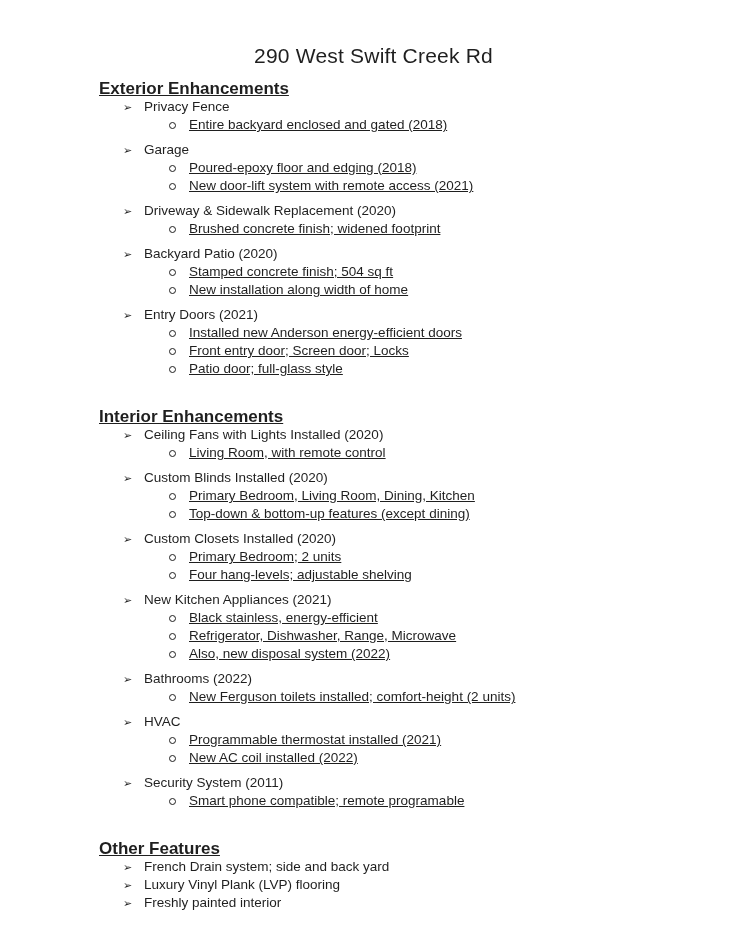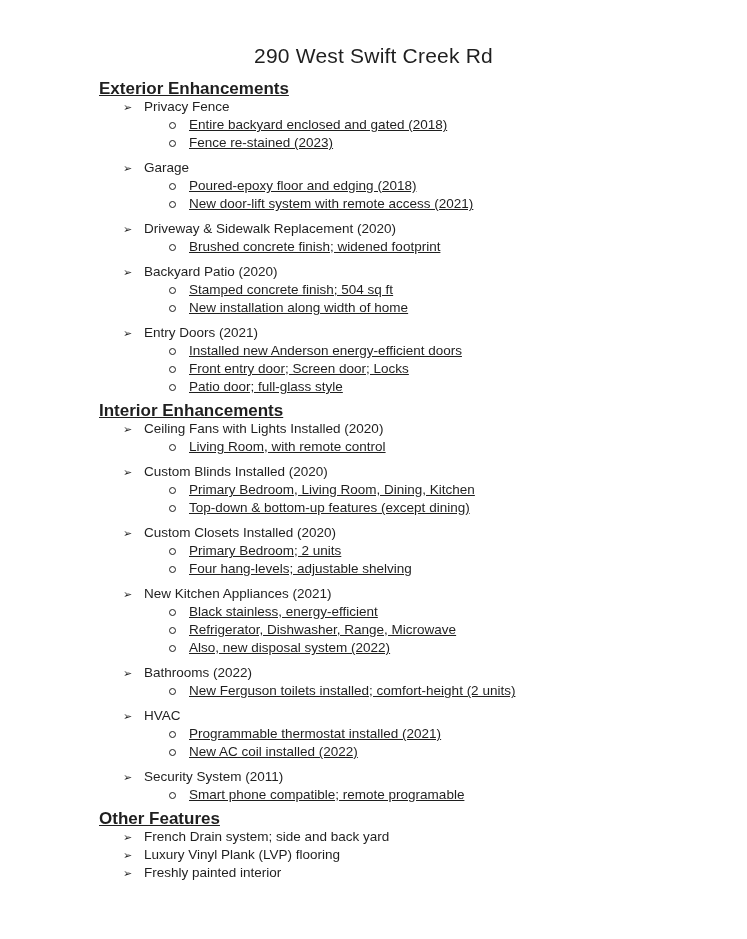--- a/index.html
+++ b/index.html
@@ -24,21 +24,21 @@
     line-height: 20px;
     letter-spacing: 0.2px;
   }
   .content {
     margin-left: 99px;
     margin-right: 40px;
     margin-top: 14px;
     font-size: 13.5px;
   }
   .section { margin-top: 0; }
-  .section + .section { margin-top: 6px; }
+  .section + .section { margin-top: 30px; }
   .section-heading {
     font-weight: bold;
     text-decoration: underline;
     font-size: 17px;
     line-height: 18px;
   }
   .group { margin-top: 0; }
   .group.spaced { margin-top: 7px; }
   .row {
     display: flex;
@@ -85,26 +85,20 @@
           <div class="row l1">
             <span class="bullet-arrow">➢</span>
             <span class="txt">Privacy Fence</span>
           </div>
           <div class="row l2">
             <span class="bullet-circle-wrap">
               <span class="bullet-circle"></span>
             </span>
             <span class="txt">Entire backyard enclosed and gated (2018)</span>
           </div>
-          <div class="row l2">
-            <span class="bullet-circle-wrap">
-              <span class="bullet-circle"></span>
-            </span>
-            <span class="txt">Fence re-stained (2023)</span>
-          </div>
         </div>
         <div class="group spaced">
           <div class="row l1">
             <span class="bullet-arrow">➢</span>
             <span class="txt">Garage</span>
           </div>
           <div class="row l2">
             <span class="bullet-circle-wrap">
               <span class="bullet-circle"></span>
             </span>

